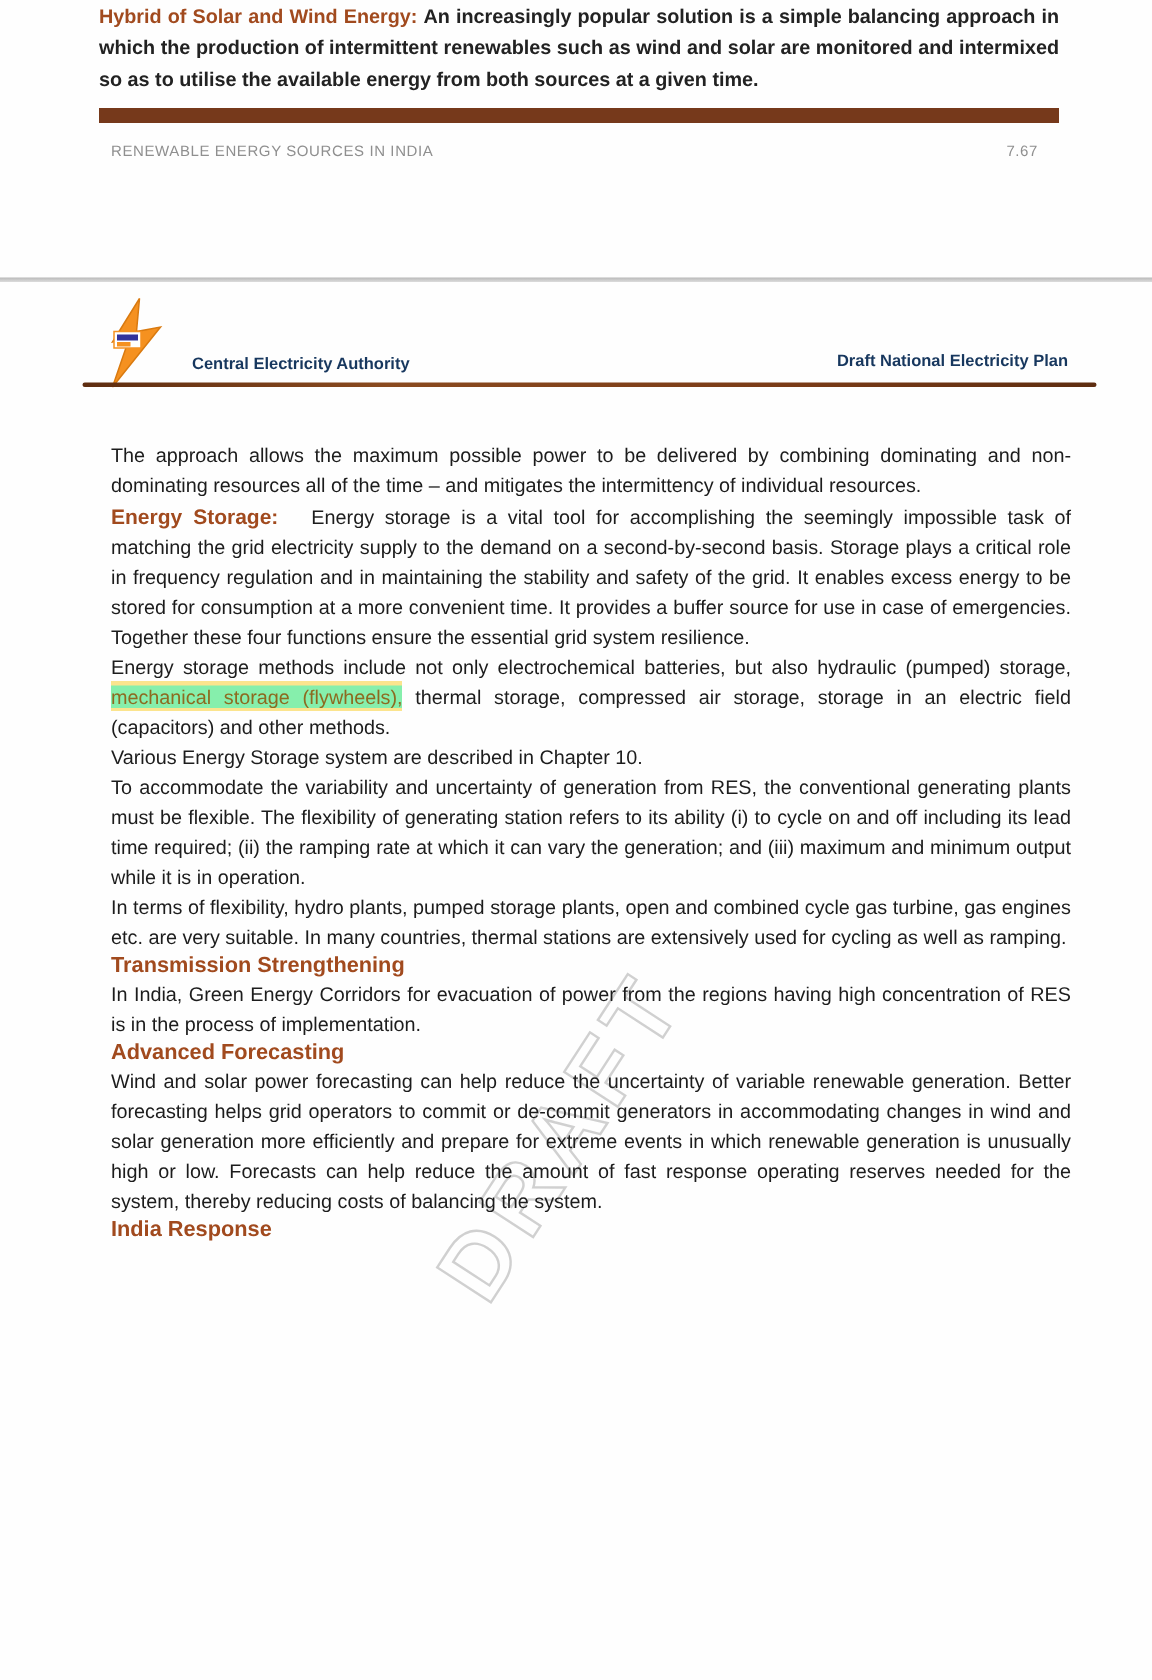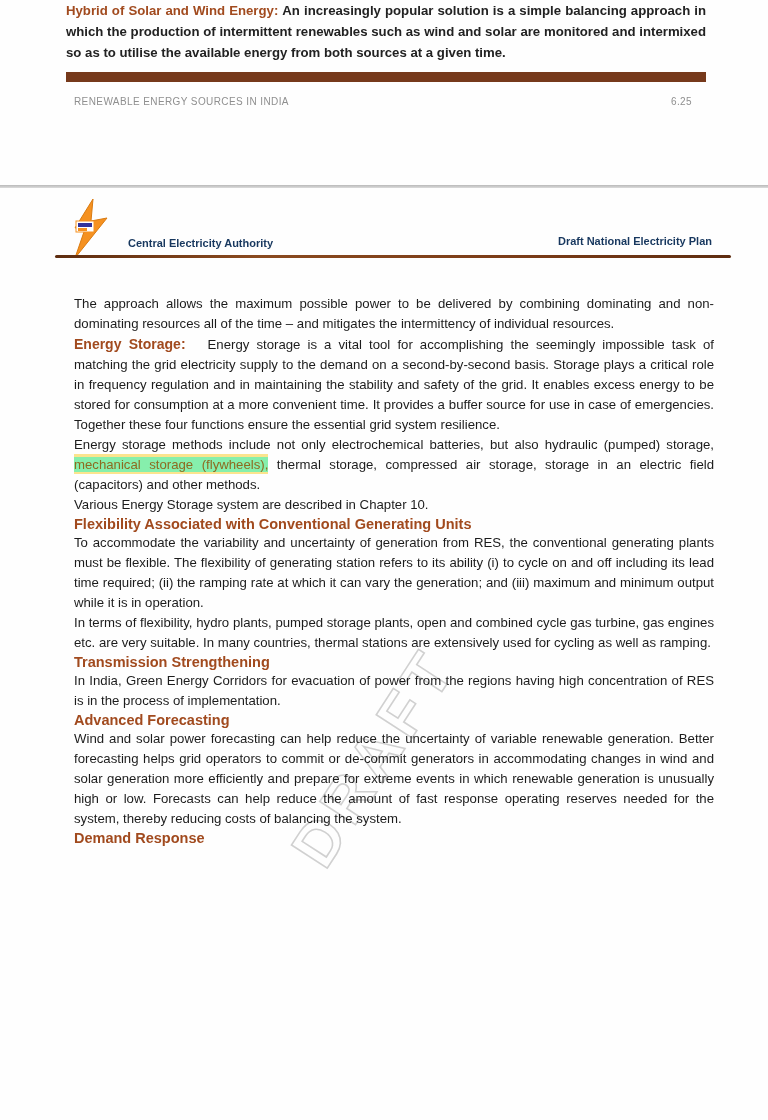--- a/index.html
+++ b/index.html
@@ -85,21 +85,21 @@
 <div class="page">
 
   <p class="prev-para">
     <span class="lead-label">Hybrid of Solar and Wind Energy:</span><span class="rest">An increasingly popular solution is a simple balancing approach in which the production of intermittent renewables such as wind and solar are monitored and intermixed so as to utilise the available energy from both sources at a given time.</span>
   </p>
 
   <div class="section-bar"></div>
 
   <div class="prev-footer">
     <span>RENEWABLE ENERGY SOURCES IN INDIA</span>
-    <span>6.25</span>
+    <span>7.67</span>
   </div>
 
   <div class="page-split"></div>
 
   <svg class="hdr-logo" viewBox="0 0 44 62" aria-hidden="true">
     <polygon points="26,1 8,30 19,28 8,60 40,20 24,23" fill="#F59120" stroke="#D97A10" stroke-width="1"></polygon>
     <rect x="9" y="23" width="18" height="11" fill="#ffffff" stroke="#F59120" stroke-width="1"></rect>
     <rect x="11" y="25" width="14" height="4" fill="#33339B"></rect>
     <rect x="11" y="30" width="9" height="3" fill="#F59120"></rect>
   </svg>
@@ -118,30 +118,29 @@
     <p class="mt22">
       <span class="inline-label">Energy Storage:</span><span>Energy storage is a vital tool for accomplishing the seemingly impossible task of matching the grid electricity supply to the demand on a second-by-second basis. Storage plays a critical role in frequency regulation and in maintaining the stability and safety of the grid. It enables excess energy to be stored for consumption at a more convenient time. It provides a buffer source for use in case of emergencies. Together these four functions ensure the essential grid system resilience.</span>
     </p>
 
     <p class="mt21">
       <span>Energy storage methods include not only electrochemical batteries, but also hydraulic (pumped) storage, </span><span class="hl">mechanical storage (flywheels),</span><span> thermal storage, compressed air storage, storage in an electric field (capacitors) and other methods.</span>
     </p>
 
     <p class="mt20">Various Energy Storage system are described in Chapter 10.</p>
 
-    <p class="heading mt34">Flexibility Associated with Conventional Generating Units</p>
 
     <p class="mt24">To accommodate the variability and uncertainty of generation from RES, the conventional generating plants must be flexible. The flexibility of generating station refers to its ability (i) to cycle on and off including its lead time required; (ii) the ramping rate at which it can vary the generation; and (iii) maximum and minimum output while it is in operation.</p>
 
     <p class="mt19">In terms of flexibility, hydro plants, pumped storage plants, open and combined cycle gas turbine, gas engines etc. are very suitable. In many countries, thermal stations are extensively used for cycling as well as ramping.</p>
 
     <p class="heading mt17">Transmission Strengthening</p>
 
     <p class="mt24">In India, Green Energy Corridors for evacuation of power from the regions having high concentration of RES is in the process of implementation.</p>
 
     <p class="heading mt17">Advanced Forecasting</p>
 
     <p class="mt17">Wind and solar power forecasting can help reduce the uncertainty of variable renewable generation. Better forecasting helps grid operators to commit or de-commit generators in accommodating changes in wind and solar generation more efficiently and prepare for extreme events in which renewable generation is unusually high or low. Forecasts can help reduce the amount of fast response operating reserves needed for the system, thereby reducing costs of balancing the system.</p>
 
-    <p class="heading mt8">Demand Response</p>
+    <p class="heading mt8">India Response</p>
 
   </div>
 </div>
 
 </body></html>

